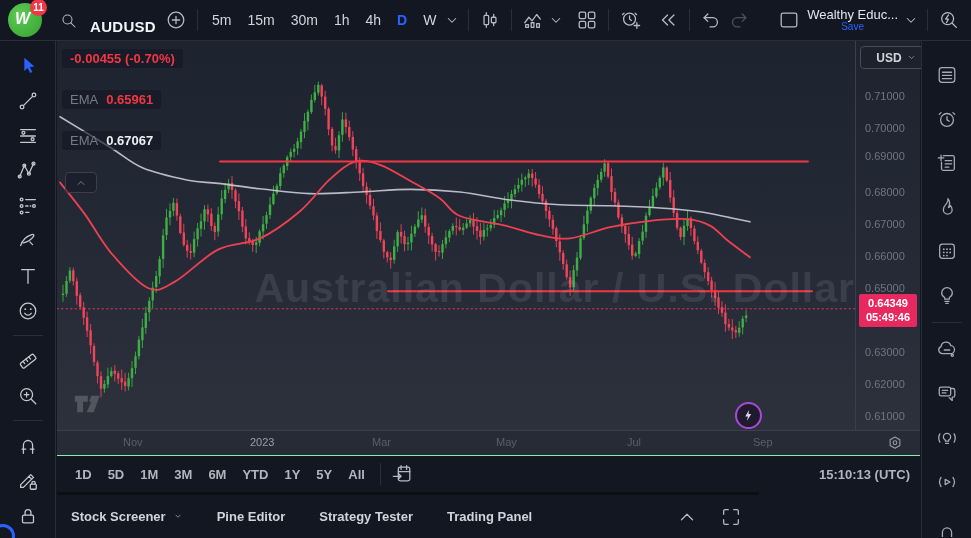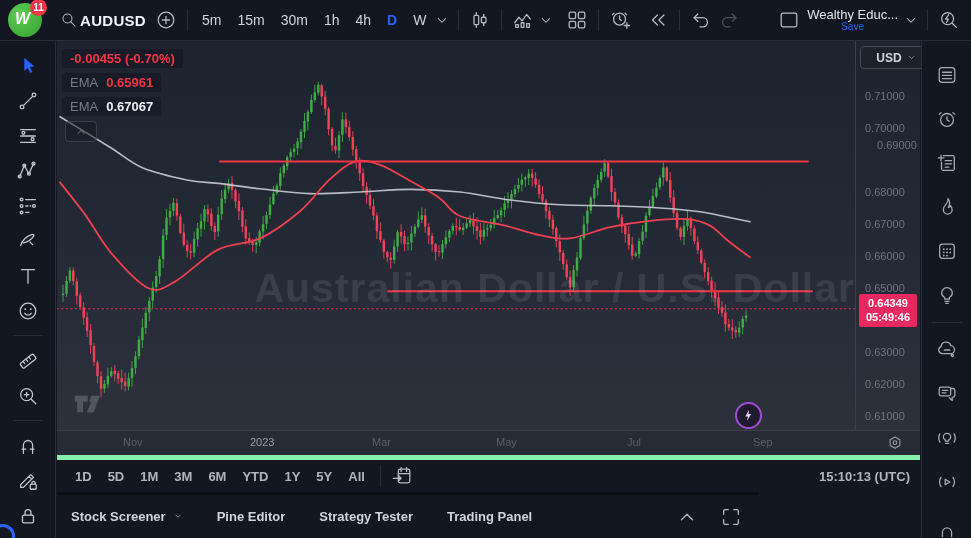--- a/index.html
+++ b/index.html
@@ -9,21 +9,21 @@
   svg{stroke:currentColor;fill:none;stroke-width:1.4;stroke-linecap:round;stroke-linejoin:round}
 
   
   .topbar{position:absolute;left:0;top:0;width:971px;height:41px;background:#131722;
           border-bottom:1px solid #2a2e39;display:flex;align-items:center;padding:0 8px;z-index:30}
   .logo{position:relative;width:34px;height:34px;border-radius:50%;
         background:radial-gradient(circle at 35% 35%,#5ecb55,#35a02f);margin-right:12px;flex:0 0 auto}
   .logo .w{position:absolute;left:7px;top:7px;font-size:16px;font-weight:bold;font-style:italic;color:#fff}
   .badge{position:absolute;right:-5px;top:-4px;min-width:17px;height:17px;border-radius:9px;background:#f23645;
          color:#fff;font-size:10px;font-weight:bold;display:flex;align-items:center;justify-content:center;padding:0 3px}
-  .symwrap{display:flex;align-items:center;gap:2px;padding:0 6px;height:30px;border-radius:4px}
+  .symwrap{display:flex;align-items:flex-end;gap:12px;padding:0 6px;height:30px;border-radius:4px}
   .symbol{font-size:15px;font-weight:bold;color:#f0f3fa;letter-spacing:.3px}
   .tico{width:28px;height:28px;display:flex;align-items:center;justify-content:center;color:#b7bac3;border-radius:4px;flex:0 0 auto}
   .tico.small{width:18px}
   .sep{width:1px;height:22px;background:#2a2e39;margin:0 7px;flex:0 0 auto}
   .tfs{display:flex;align-items:center;gap:2px}
   .tf{padding:4px 7px;font-size:14px;color:#d1d4dc;border-radius:4px}
   .tf.active{color:#2962ff;font-weight:bold}
   .dim{opacity:.35}
   .saving{display:flex;flex-direction:column;align-items:center;line-height:1.05;margin:0 4px}
   .layoutname{font-size:13px;color:#e3e6ee;white-space:nowrap}
@@ -40,21 +40,21 @@
   
   .rside{position:absolute;right:0;top:41px;width:50px;bottom:0;background:#131722;border-left:1px solid #2a2e39;
          display:flex;flex-direction:column;align-items:center;padding-top:22px;gap:19px;z-index:20;overflow:hidden}
   .rside .it{width:27px;height:27px;display:flex;align-items:center;justify-content:center;color:#a6aab3}
 
   
   .pane{position:absolute;left:57px;top:41px;width:798px;height:389px;
         background:linear-gradient(180deg,#1e2330 0%,#232835 45%,#2c313c 100%);overflow:hidden}
   .watermark{position:absolute;left:0;top:224px;width:798px;text-align:right;font-size:41px;font-weight:bold;
              color:rgba(190,196,210,0.13);white-space:nowrap;letter-spacing:1px}
-  .legend{position:absolute;left:5px;top:8px;display:flex;flex-direction:column;gap:5px;align-items:flex-start;z-index:5}
+  .legend{position:absolute;left:5px;top:8px;display:flex;flex-direction:column;gap:22px;align-items:flex-start;z-index:5}
   .chip{background:rgba(19,23,34,.62);border-radius:3px;padding:2px 8px;font-size:13px;display:flex;gap:8px;align-items:center}
   .chg{color:#f23645;font-weight:bold}
   .emalbl{color:#787b86}
   .collapse{width:32px;height:21px;border:1px solid #3a3f4b;border-radius:4px;background:rgba(19,23,34,.5);
             color:#9aa0aa;display:flex;align-items:center;justify-content:center;margin-left:3px}
   .boost{position:absolute;left:678px;top:361px;width:27px;height:27px;border-radius:50%;border:2px solid #a54cd6;
          background:#201a2e;display:flex;align-items:center;justify-content:center;z-index:6}
   .tvlogo{position:absolute;left:14px;top:350px;opacity:.8;z-index:4}
 
   
@@ -66,21 +66,21 @@
   .plabel{position:absolute;left:3px;width:58px;background:#e8295f;border-radius:2px;color:#fff;text-align:center;
           font-size:11px;font-weight:bold;line-height:1.3;padding:2px 0;z-index:11}
 
   
   .daxis{position:absolute;left:57px;top:430px;width:863px;height:25px;background:#262b36;border-top:1px solid #3a3f4b;z-index:10}
   .dlab{position:absolute;top:5px;font-size:11px;color:#5b5f6a}
   .dlab.year{color:#9b9ea6}
   .gear{position:absolute;right:16px;top:3px;color:#9aa0aa}
 
   
-  .rrow{position:absolute;left:57px;top:455px;width:863px;height:37px;background:#131722;border-top:5px solid #86efac;
+  .rrow{position:absolute;left:57px;top:455px;width:863px;height:37px;background:#131722;border-top:1px solid #86efac;
         display:flex;align-items:center;padding:0 10px;z-index:10}
   .rng{font-size:13px;font-weight:bold;color:#b2b5be;padding:4px 8px;border-radius:4px}
   .clock{margin-left:auto;font-size:13px;font-weight:bold;color:#b2b5be}
 
   
   .brow{position:absolute;left:57px;top:492px;width:702px;height:46px;background:#131722;border-top:3px solid #0b0e15;
         display:flex;align-items:center;padding:0 14px;gap:34px;z-index:10}
   .btab{font-size:13px;font-weight:bold;color:#d1d4dc;display:flex;align-items:center;gap:7px}
   .bicons{margin-left:auto;display:flex;align-items:center;gap:16px;color:#b2b5be}
   .bluecorner{position:absolute;left:-9px;bottom:-10px;width:24px;height:24px;border-radius:50%;
@@ -752,21 +752,21 @@
       <svg width="9" height="9" viewBox="0 0 24 24">
           <path d="M6 9l6 6 6-6"></path>
         </svg>
     </div>
     <div class="plabel" id="plabel" style="top: 253px;">
       <div>0.64349</div>
       <div>05:49:46</div>
     </div>
   <div class="tick" style="top: 49px;">0.71000</div>
       <div class="tick" style="top: 81px;">0.70000</div>
-      <div class="tick" style="top: 98px; margin-left: 12px;">0.69000</div>
+      <div class="tick" style="top: 109px;">0.69000</div>
       <div class="tick" style="top: 145px;">0.68000</div>
       <div class="tick" style="top: 177px;">0.67000</div>
       <div class="tick" style="top: 209px;">0.66000</div>
       <div class="tick" style="top: 241px;">0.65000</div>
       <div class="tick" style="top: 305px;">0.63000</div>
       <div class="tick" style="top: 337px;">0.62000</div>
       <div class="tick" style="top: 369px;">0.61000</div>
     </div>
 
   <div class="daxis" id="daxis">

